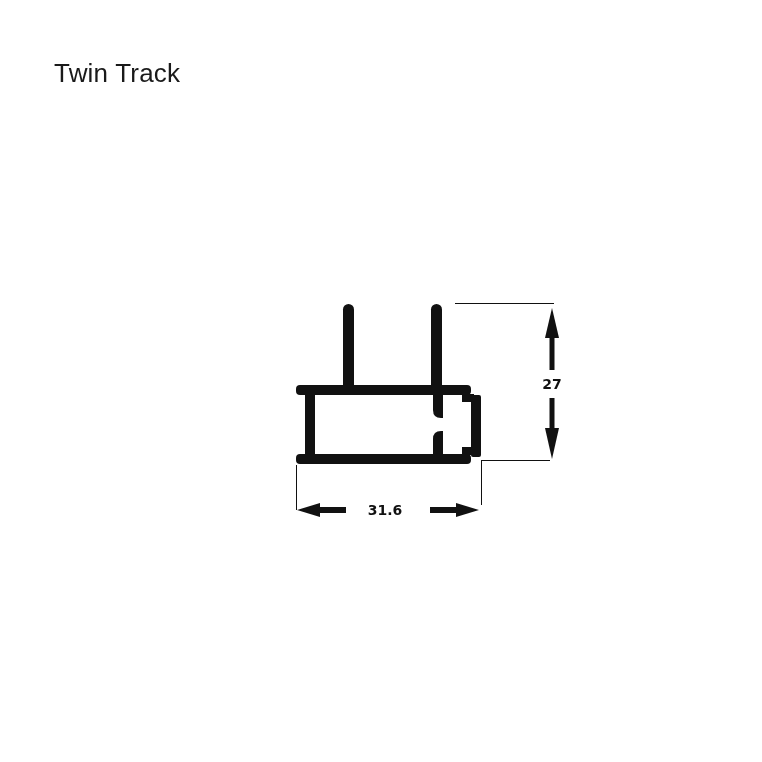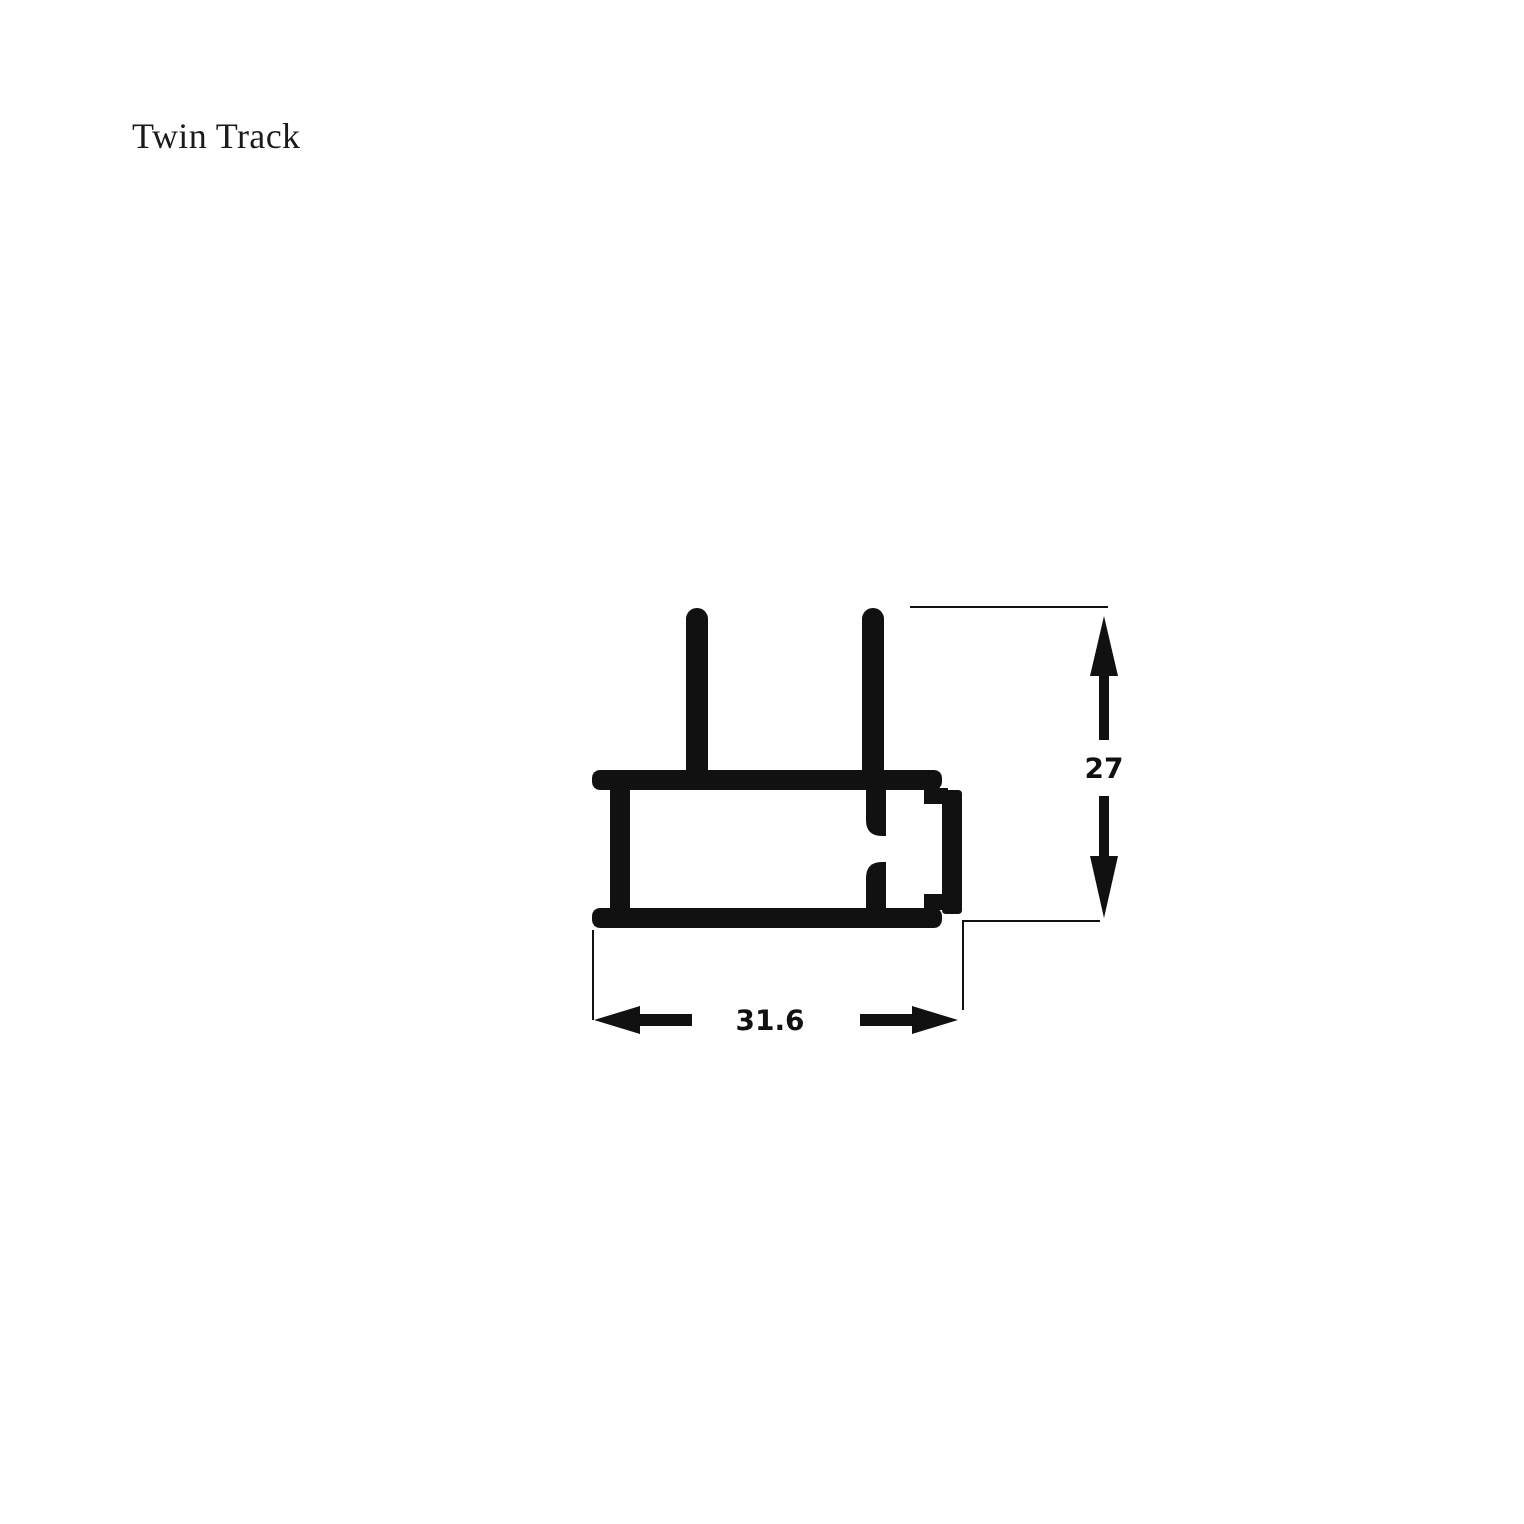--- a/index.html
+++ b/index.html
@@ -9,26 +9,26 @@
     }
     body {
       width: 762px;
       height: 762px;
       position: relative;
       overflow: hidden;
       font-family: "DejaVu Sans", "Liberation Sans", sans-serif;
     }
     .title {
       position: absolute;
-      left: 66px;
+      left: 54px;
       top: 58px;
-      font-size: 18px;
+      font-size: 26px;
       color: #1a1a1a;
       letter-spacing: 0.2px;
-      font-family: Liberation Serif, serif;
+      font-family: Liberation Sans, sans-serif;
     }
     .drawing {
       position: absolute;
       left: 0;
       top: 0;
     }
     .dim-text {
       font-family: "DejaVu Sans", "Liberation Sans", sans-serif;
       font-weight: bold;
       font-size: 14px;

